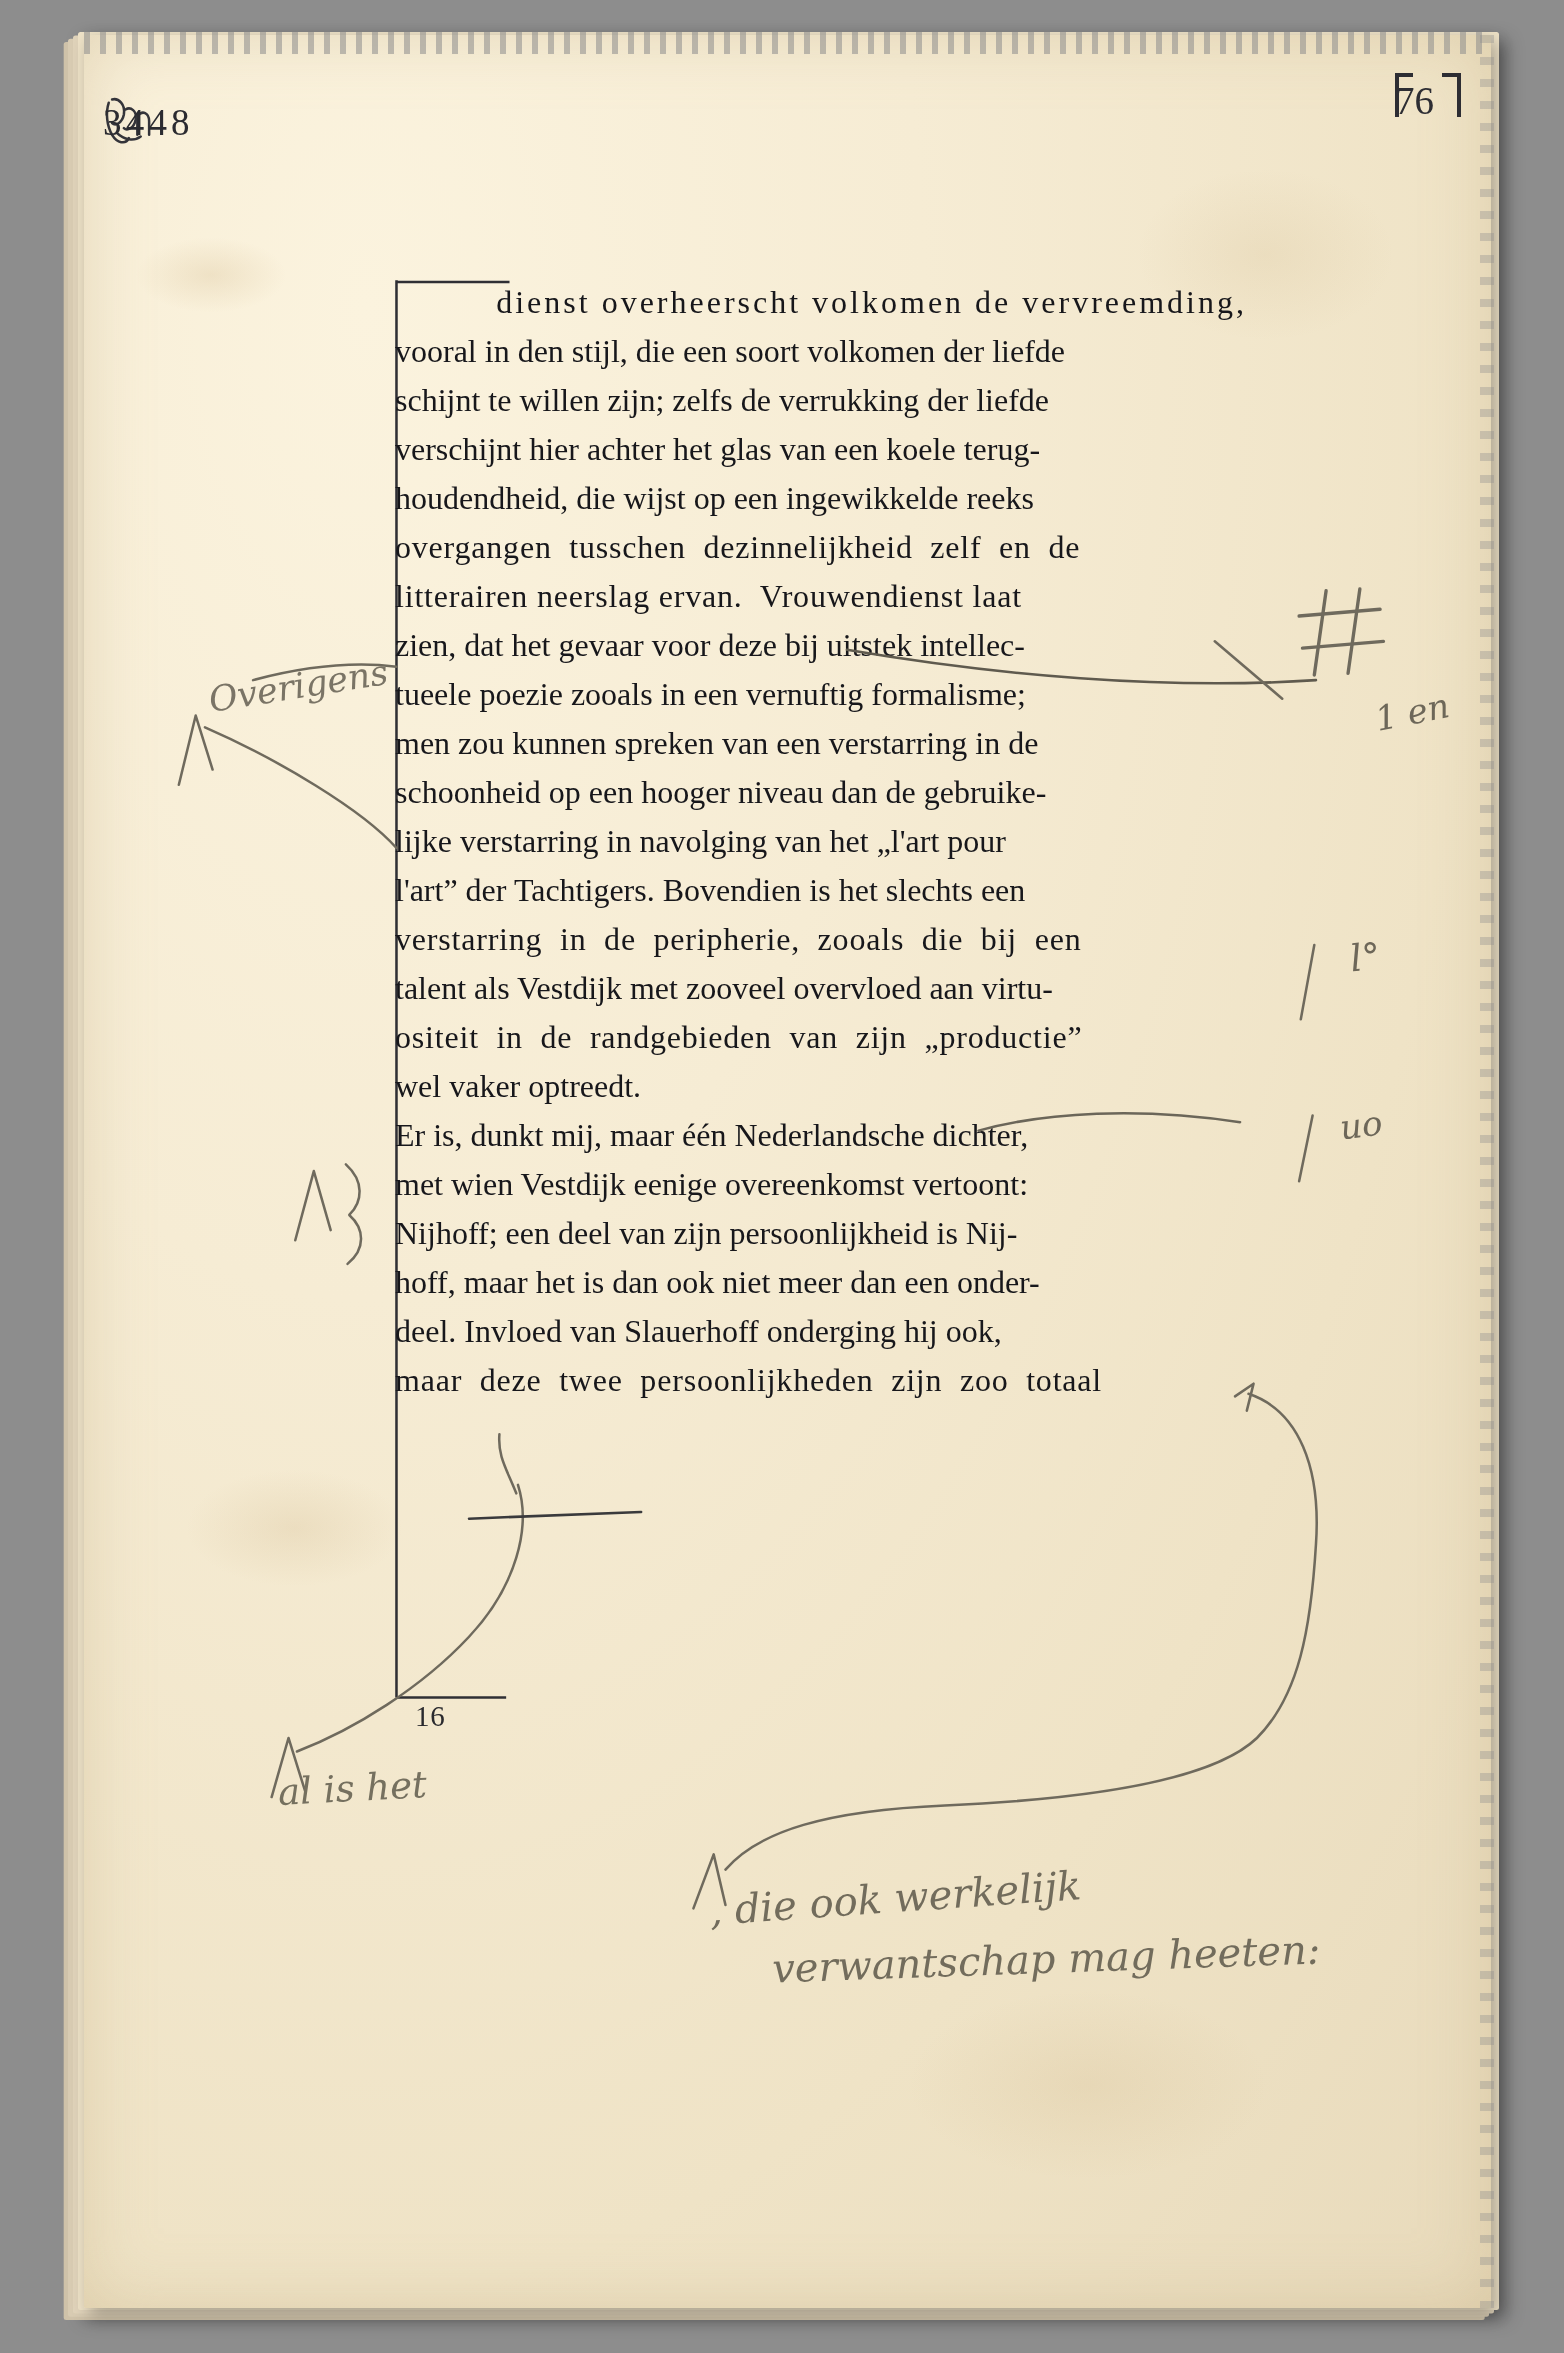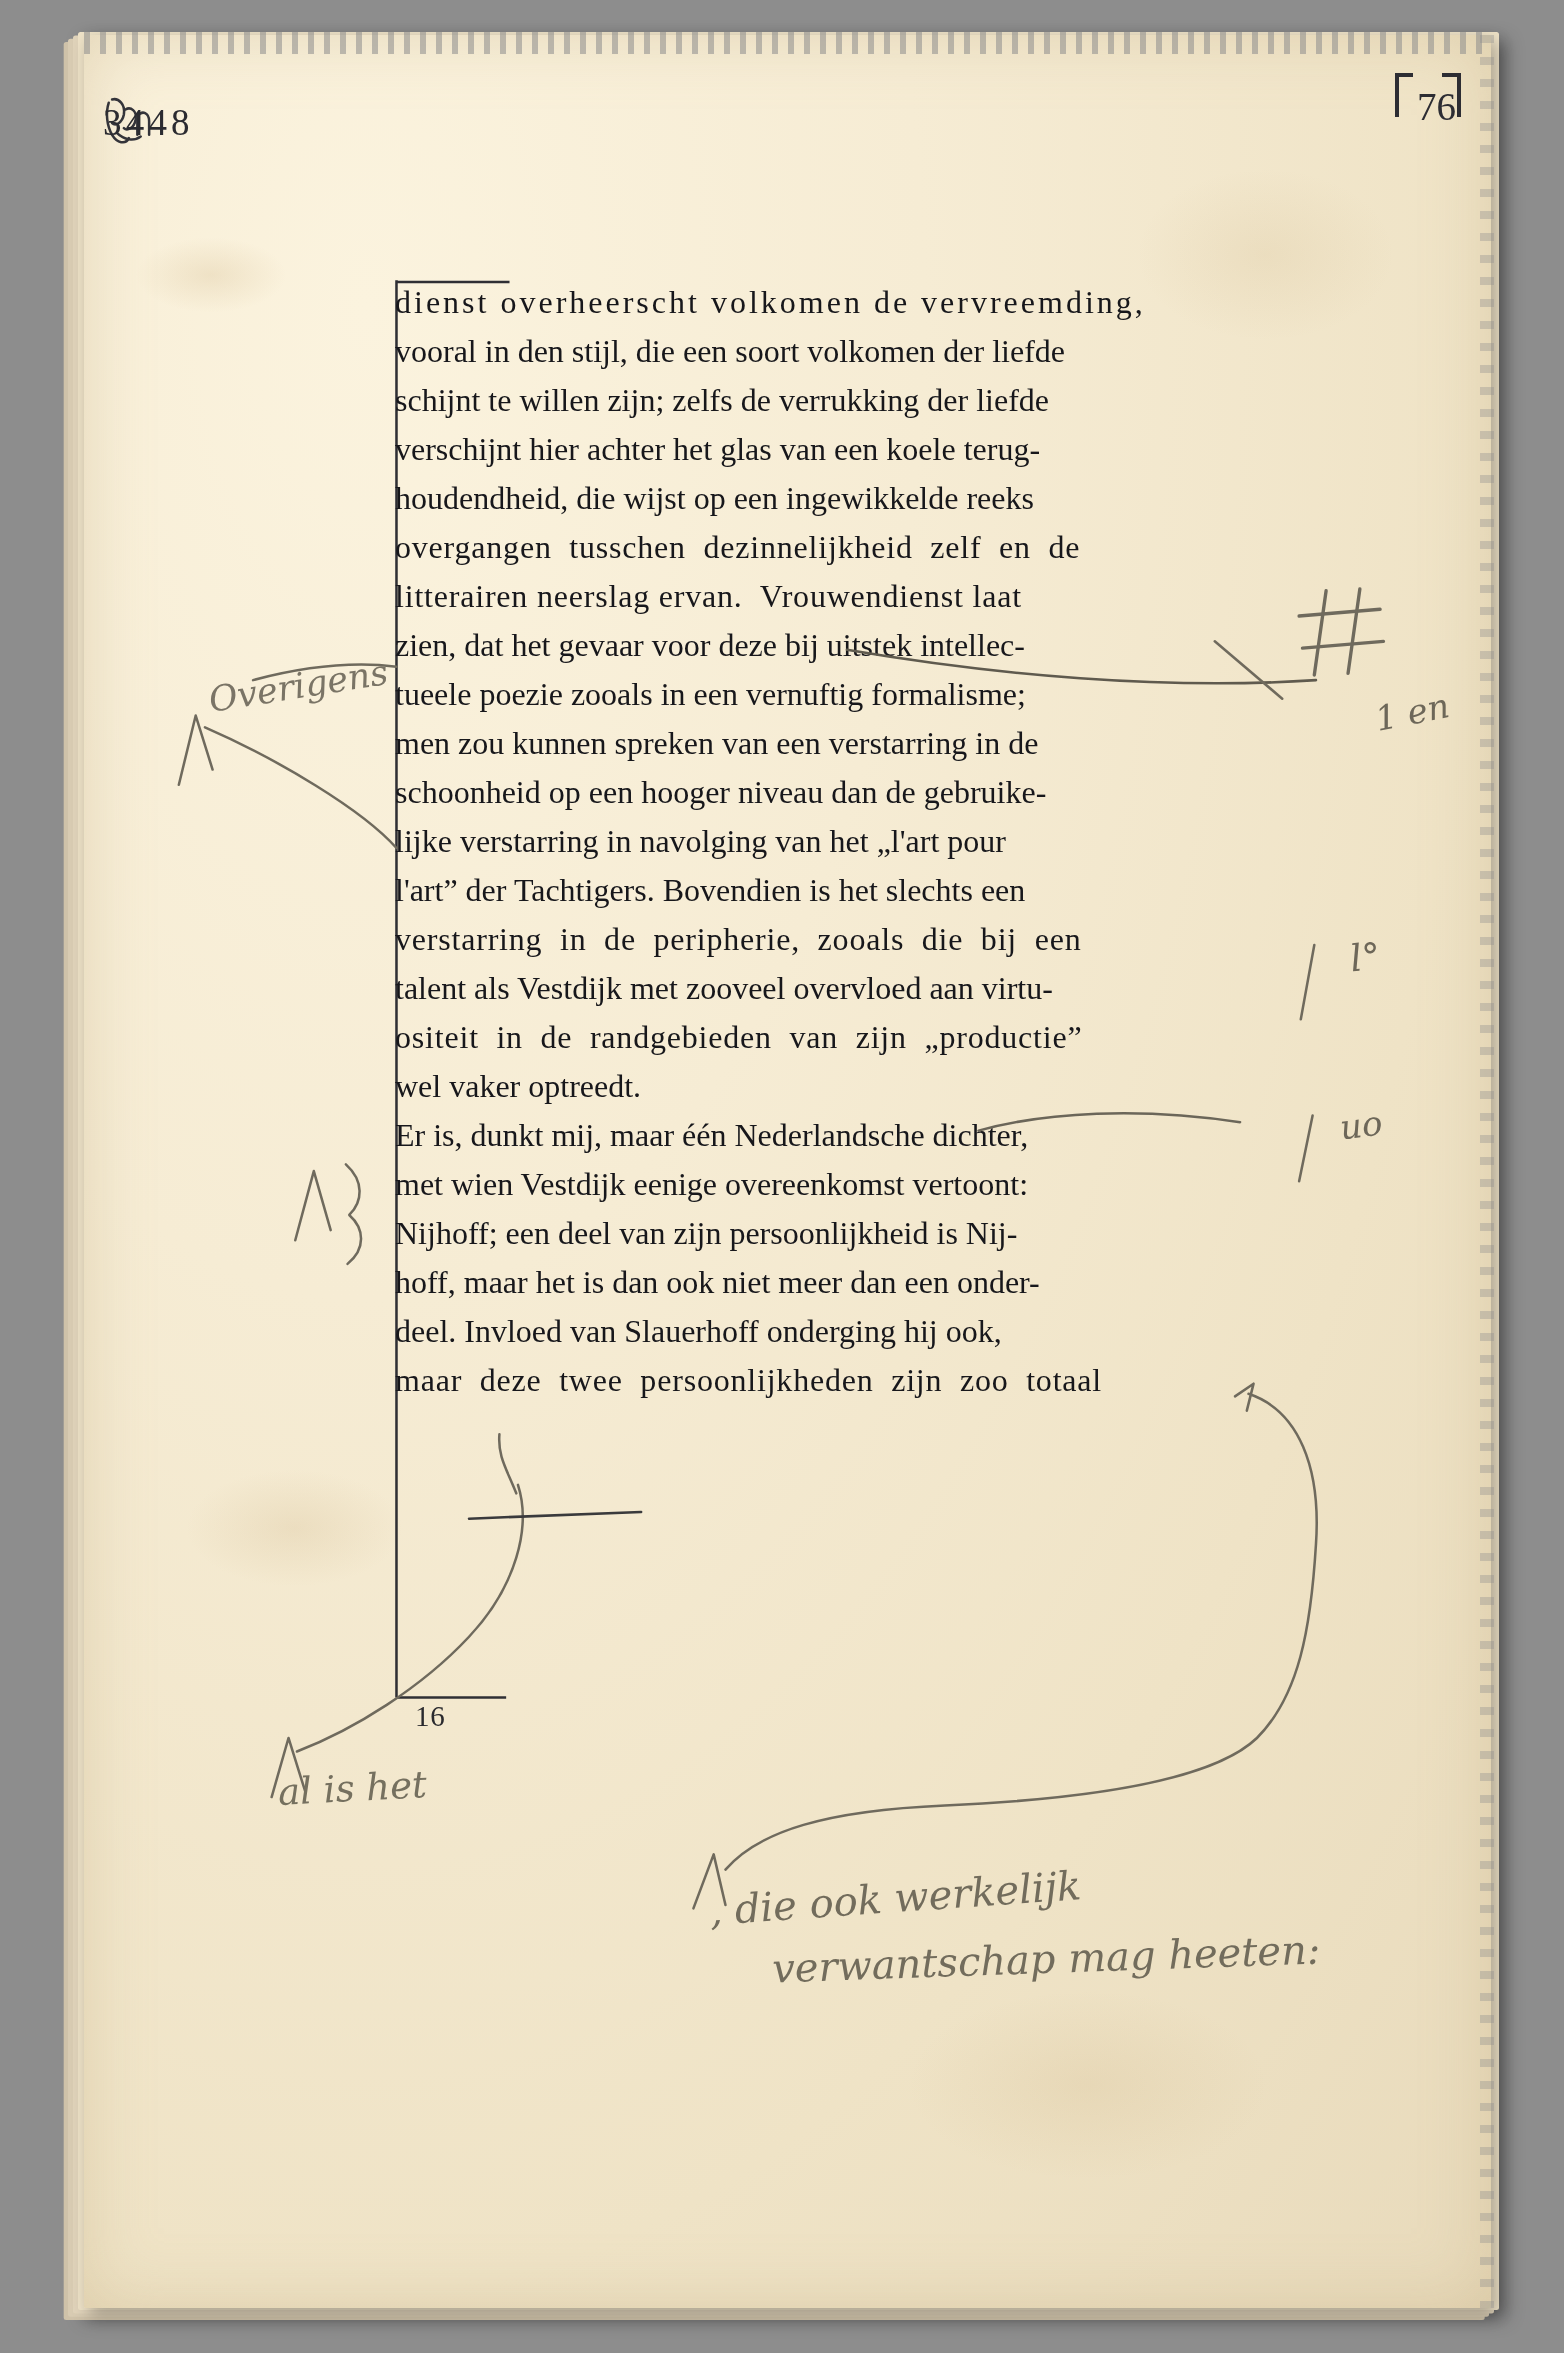--- a/index.html
+++ b/index.html
@@ -97,26 +97,25 @@
   }
   .shelfmark-monogram {
     position: absolute;
     left: 100px;
     top: 91px;
     width: 73px;
     height: 64px;
   }
   .folio-number {
     position: absolute;
-    right: 108px;
+    right: 130px;
     top: 78px;
     font-family: "Liberation Serif", serif;
     font-size: 39px;
     color: #2d2d33;
-    margin-top: 6px;
   }
   .folio-bracket-l, .folio-bracket-r {
     position: absolute;
     top: 73px;
     width: 4.2px;
     height: 44px;
     background: #2d2d33;
   }
   .folio-bracket-l { right: 165px; }
   .folio-bracket-r { right: 103px; }
@@ -139,21 +138,21 @@
     width: 852px;
   }
   .line {
     display: block;
     white-space: pre;
     font-family: "Liberation Serif", serif;
     font-size: 32px;
     line-height: 49px;
     color: #17171b;
   }
-  .line.verywide { letter-spacing: 3px; }
+  .line.verywide { letter-spacing: 3px; text-align: right; }
   .line.med { letter-spacing: 0.8px; }
 
   .page-folio {
     position: absolute;
     left: 415px;
     top: 1700px;
     font-family: "Liberation Serif", serif;
     font-size: 29px;
     color: #2a2a2e;
     letter-spacing: 0.8px;

